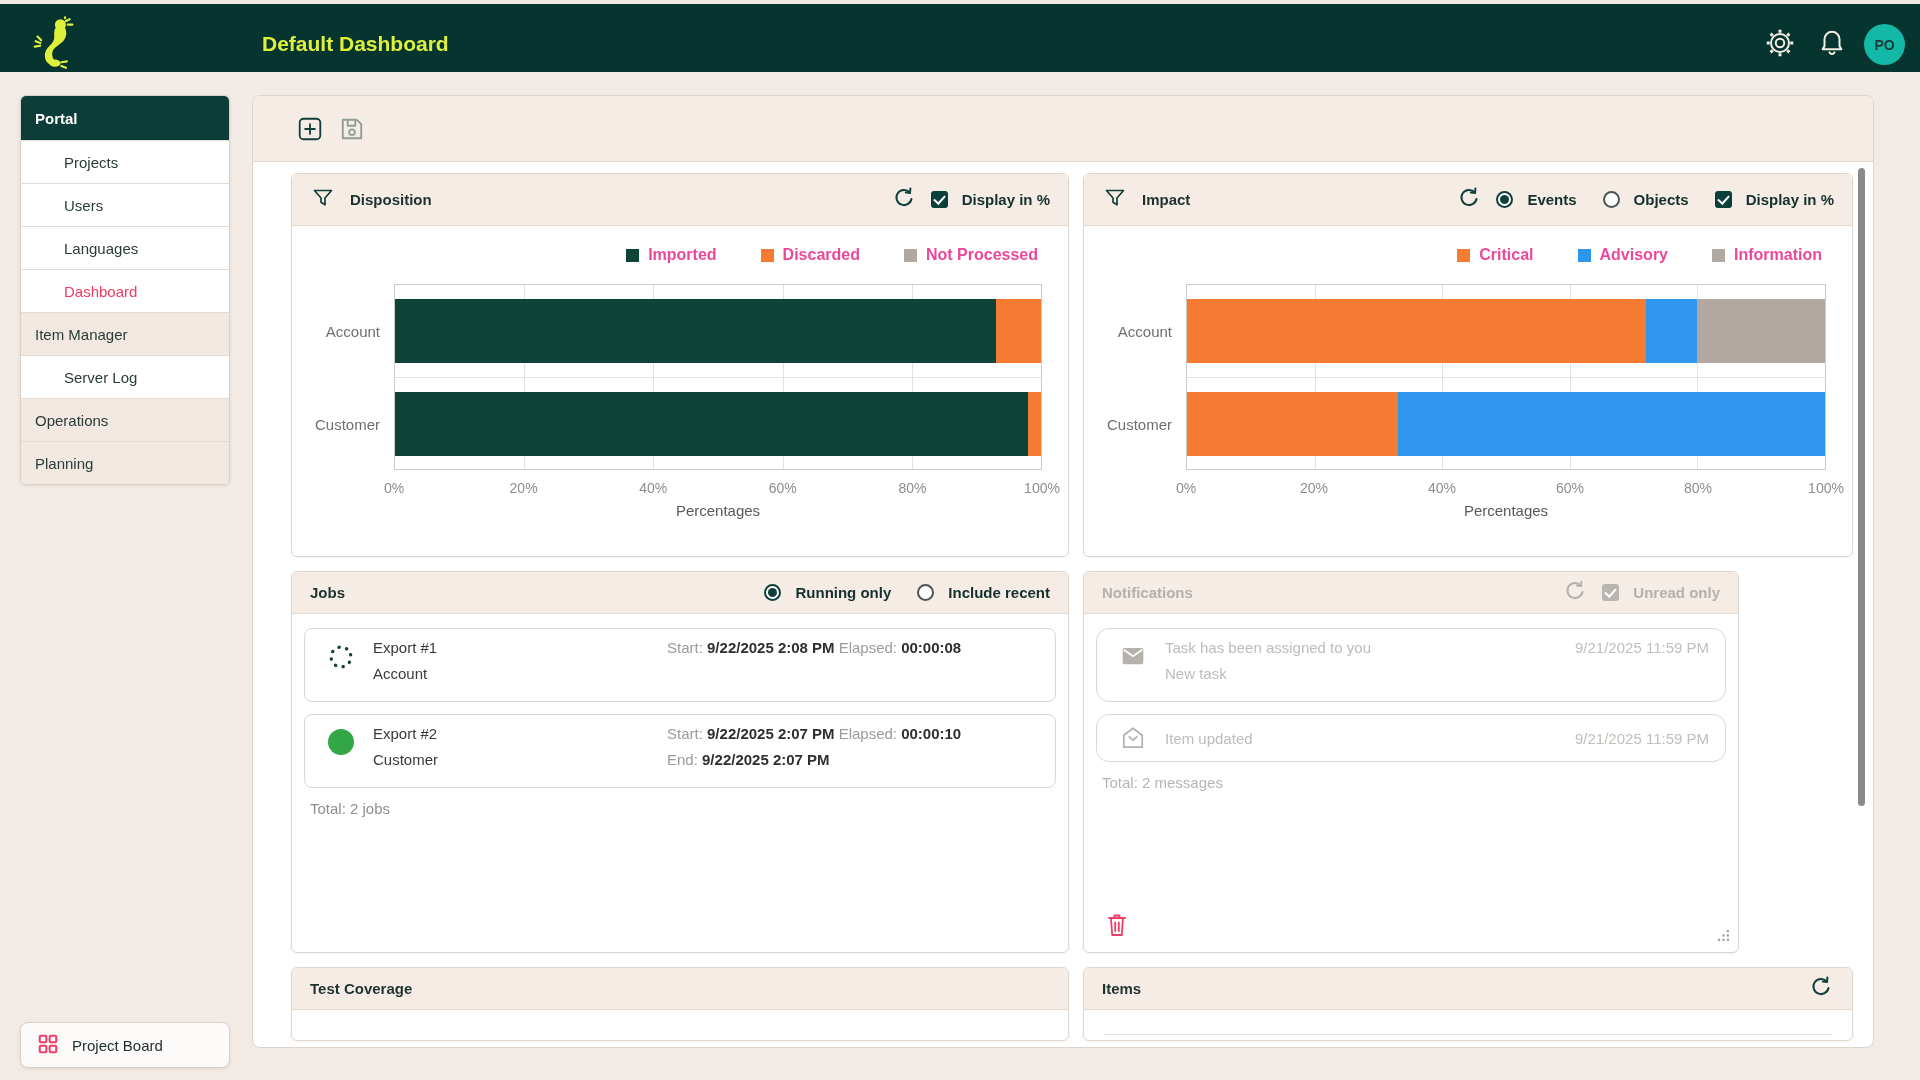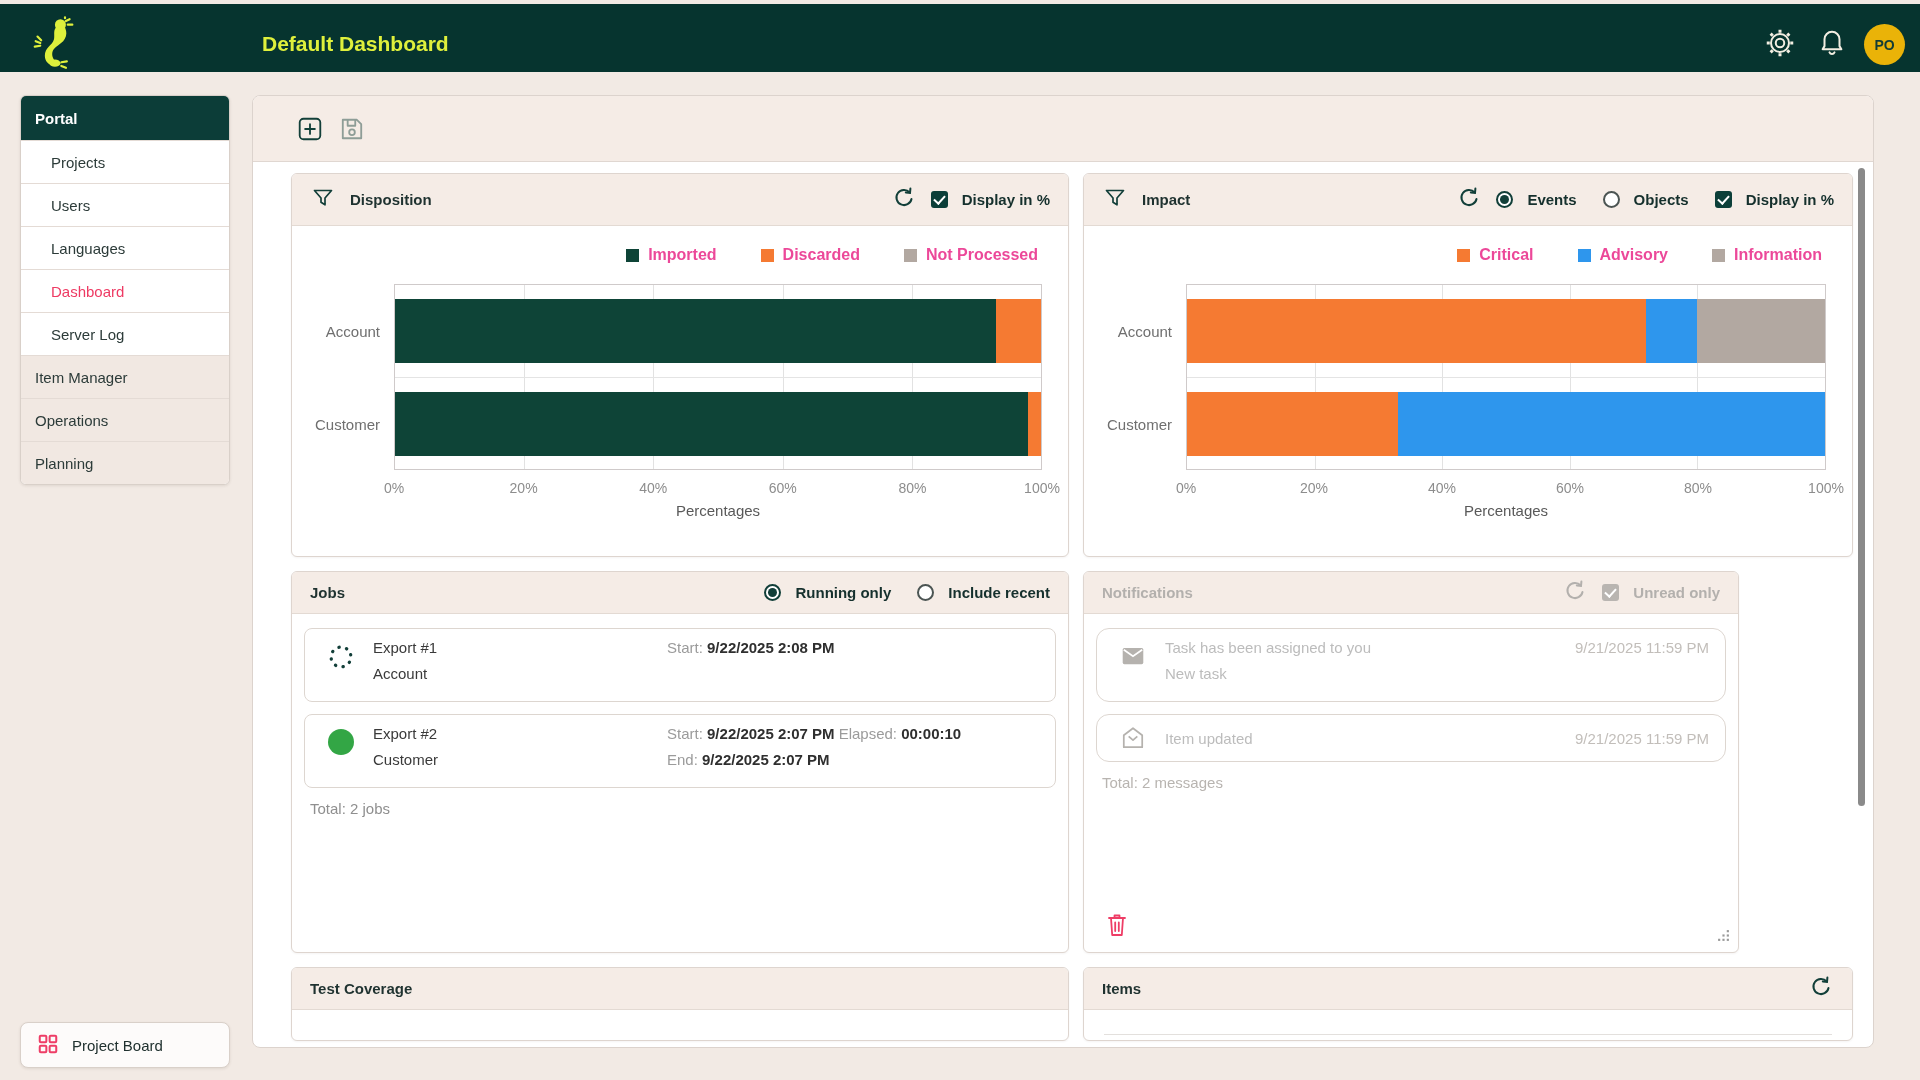--- a/index.html
+++ b/index.html
@@ -10,28 +10,28 @@
   
   .topbar{position:absolute;left:0;top:4px;width:1920px;height:68px;background:#06342f;}
   .logo{position:absolute;left:32px;top:12px;}
   .page-title{position:absolute;left:262px;top:0;height:80px;line-height:80px;
               color:#dff03c;font-size:21px;font-weight:bold;}
   .topbar-btn{position:absolute;top:24px;width:32px;height:32px;background:none;border:none;
               padding:0;cursor:pointer;color:#f3eee2;}
   .btn-gear{left:1764px;}
   .btn-bell{left:1816px;}
   .avatar{position:absolute;left:1864px;top:20px;width:41px;height:41px;border-radius:50%;
-          background:#eab308;color:#123c36;font-size:14px;font-weight:bold;
+          background:#14b8a6;color:#123c36;font-size:14px;font-weight:bold;
           display:flex;align-items:center;justify-content:center;border:none;cursor:pointer;}
 
   
   .sidebar{position:absolute;left:20px;top:95px;width:210px;background:#fff;
            border:1px solid #d9d0c9;border-radius:6px;overflow:hidden;
            box-shadow:0 1px 3px rgba(60,40,30,.10);}
-  .nav-item{height:43px;display:flex;align-items:center;padding-left:30px;font-size:15px;
+  .nav-item{height:43px;display:flex;align-items:center;padding-left:43px;font-size:15px;
             color:#2c3b39;cursor:pointer;background:#fff;border-top:1px solid #e4dbd5;}
   .nav-item:first-child{border-top:none;}
   .nav-item.root{padding-left:14px;background:#f1e8e2;}
   .nav-item.root-active{padding-left:14px;background:#0c3d38;color:#fff;font-weight:bold;height:44px;}
   .nav-item.selected{color:#ee3a63;}
   .project-board{position:absolute;left:20px;top:1022px;width:210px;height:46px;background:#fdfbfa;
            border:1px solid #d9d0c9;border-radius:8px;display:flex;align-items:center;gap:13px;
            padding:0 16px;font-size:15px;color:#20312f;cursor:pointer;
            box-shadow:0 1px 3px rgba(60,40,30,.10);font-family:inherit;}
 
@@ -162,22 +162,22 @@
     </button>
     <button class="avatar">PO</button>
   </div>
 
   <nav class="sidebar">
     <div class="nav-item root-active">Portal</div>
     <div class="nav-item">Projects</div>
     <div class="nav-item">Users</div>
     <div class="nav-item">Languages</div>
     <div class="nav-item selected">Dashboard</div>
+    <div class="nav-item root">Item Manager</div>
     <div class="nav-item">Server Log</div>
-    <div class="nav-item root">Item Manager</div>
     <div class="nav-item root">Operations</div>
     <div class="nav-item root">Planning</div>
   </nav>
 
   <button class="project-board">
     <span>
       <svg width="22" height="22" viewBox="0 0 24 24" fill="none" stroke="#ee3d66" stroke-width="2.2">
         <rect x="3" y="3" width="7.2" height="7.2" rx="1.2"></rect>
         <rect x="13.8" y="3" width="7.2" height="7.2" rx="1.2"></rect>
         <rect x="3" y="13.8" width="7.2" height="7.2" rx="1.2"></rect>
@@ -388,20 +388,23 @@
               <circle cx="12" cy="12" r="8.5" stroke-dasharray="0.3 6.38" transform="rotate(-14 12 12)"></circle>
             </svg>
           </div>
           <div class="cell">
             <div class="line">Export #1</div>
             <div class="line">Account</div>
           </div>
           <div class="cell">
             <div class="line"><span class="lbl">Start:</span> <span class="val">9/22/2025 2:08 PM</span></div>
           </div>
+          <div class="cell">
+            <div class="line"><span class="lbl">Elapsed:</span> <span class="val">00:00:08</span></div>
+          </div>
         </div>
         <div class="row-card">
           <div class="icon-cell">
             <span class="status-dot"></span>
           </div>
           <div class="cell">
             <div class="line">Export #2</div>
             <div class="line">Customer</div>
           </div>
           <div class="cell">

